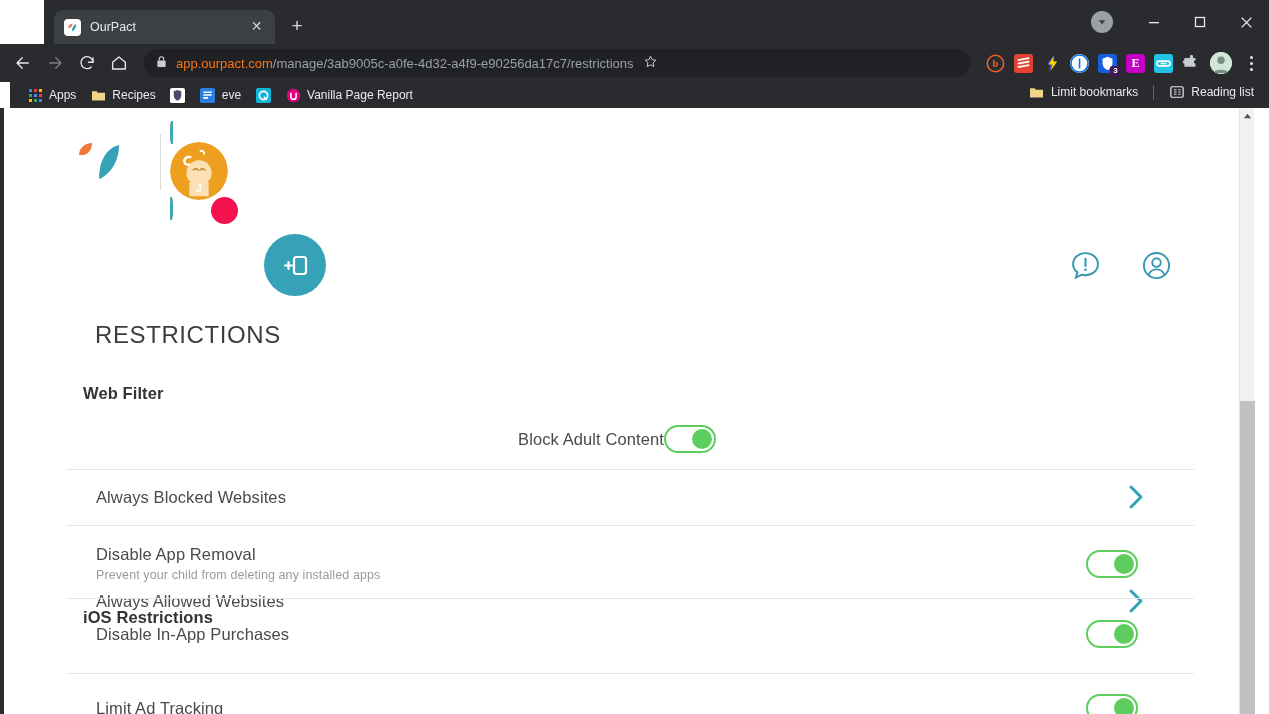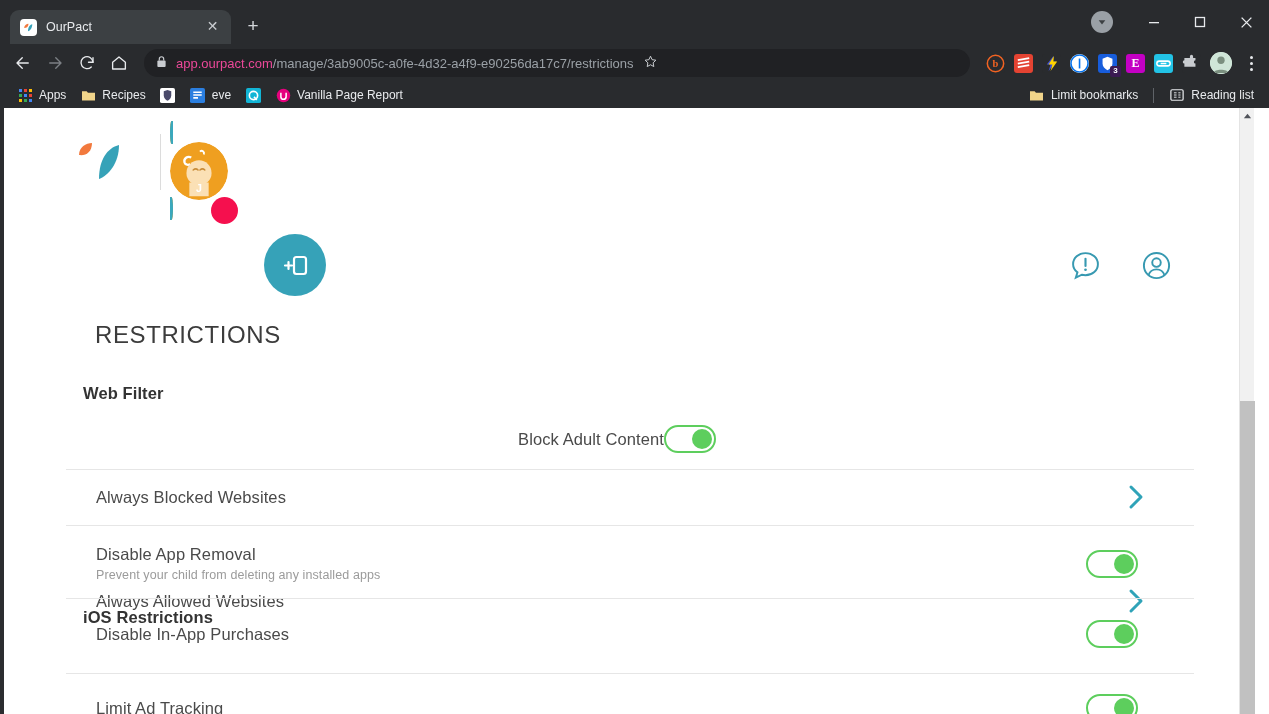--- a/index.html
+++ b/index.html
@@ -8,21 +8,21 @@
     overflow: hidden;
     background: #ffffff;
     font-family: "Liberation Sans", sans-serif;
   }
 
   
   .browser { width: 1269px; height: 714px; position: relative; background:#fff; }
 
   .titlebar {
     height: 44px; background: #292b2e; position: relative;
-    display: flex; align-items: flex-end;
+    display: flex; align-items: flex-end; margin-left: 44px;
   }
   .tabstrip { display:flex; align-items:flex-end; height:44px; padding-left:10px; }
   .tab {
     width: 221px; height: 34px; background: #3c4043;
     border-radius: 9px 9px 0 0;
     display:flex; align-items:center; padding: 0 10px; gap:9px;
     position: relative;
   }
   .favicon {
     width:17px;height:17px;border-radius:4px;background:#ffffff;
@@ -57,41 +57,41 @@
     width:30px;height:30px;display:flex;align-items:center;justify-content:center;
     color:#e8eaed;border-radius:50%;flex:0 0 auto;
   }
   .navbtn.disabled { color:#7c8085; }
   .omnibox {
     flex:1 1 auto; height:28px; background:#202124; border-radius:15px;
     display:flex;align-items:center; padding:0 12px; margin:0 8px; gap:9px;
     min-width:0;
   }
   .url { font-size:13px; color:#9aa0a6; white-space:nowrap; overflow:hidden; }
-  .url b { color:#ec4899; font-weight:400; }
+  .url b { color:#f97316; font-weight:400; }
   .star { color:#c9ccd0; font-size:14px; flex:0 0 auto; }
   .exts { display:flex; align-items:center; gap:9px; padding-left:6px; flex:0 0 auto; }
   .ext { width:19px;height:19px;border-radius:3px;display:flex;align-items:center;
          justify-content:center;font-size:11px;font-weight:bold;color:#fff;position:relative; }
   .extbadge {
     position:absolute;right:-4px;bottom:-4px;background:#3b1a52;color:#fff;
     font-size:8px;line-height:10px;width:11px;height:11px;border-radius:2px;
     display:flex;align-items:center;justify-content:center;font-weight:bold;
   }
   .profile-av {
     width:22px;height:22px;border-radius:50%;background:#d9ece0;
     display:flex;align-items:center;justify-content:center;overflow:hidden;
   }
   .kebab { width:20px;height:22px;display:flex;flex-direction:column;align-items:center;
            justify-content:center;gap:3px; }
   .kebab i { width:3px;height:3px;border-radius:50%;background:#e8eaed;display:block; }
 
   .bookmarks {
-    height:26px; background:#292b2e; display:flex; align-items:center;
-    padding:0 10px; gap:0; position:relative;
+    height:26px; background:#292b2e; display:flex; 
+    padding:0 10px; gap:0; position:relative;margin-left:10px;
   }
   .bm { display:flex;align-items:center;gap:6px;padding:2px 7px;border-radius:4px;
         color:#e8eaed;font-size:12px;white-space:nowrap; }
   .bm-ico { width:16px;height:16px;display:flex;align-items:center;justify-content:center;flex:0 0 auto; }
   .bm-right { position:absolute; right:8px; display:flex; align-items:center; gap:0; }
   .bm-sep { width:1px;height:15px;background:#5f6368;margin:0 8px; }
 
   
   .viewport {
     position:absolute; left:0; top:108px; width:1269px; height:606px;

